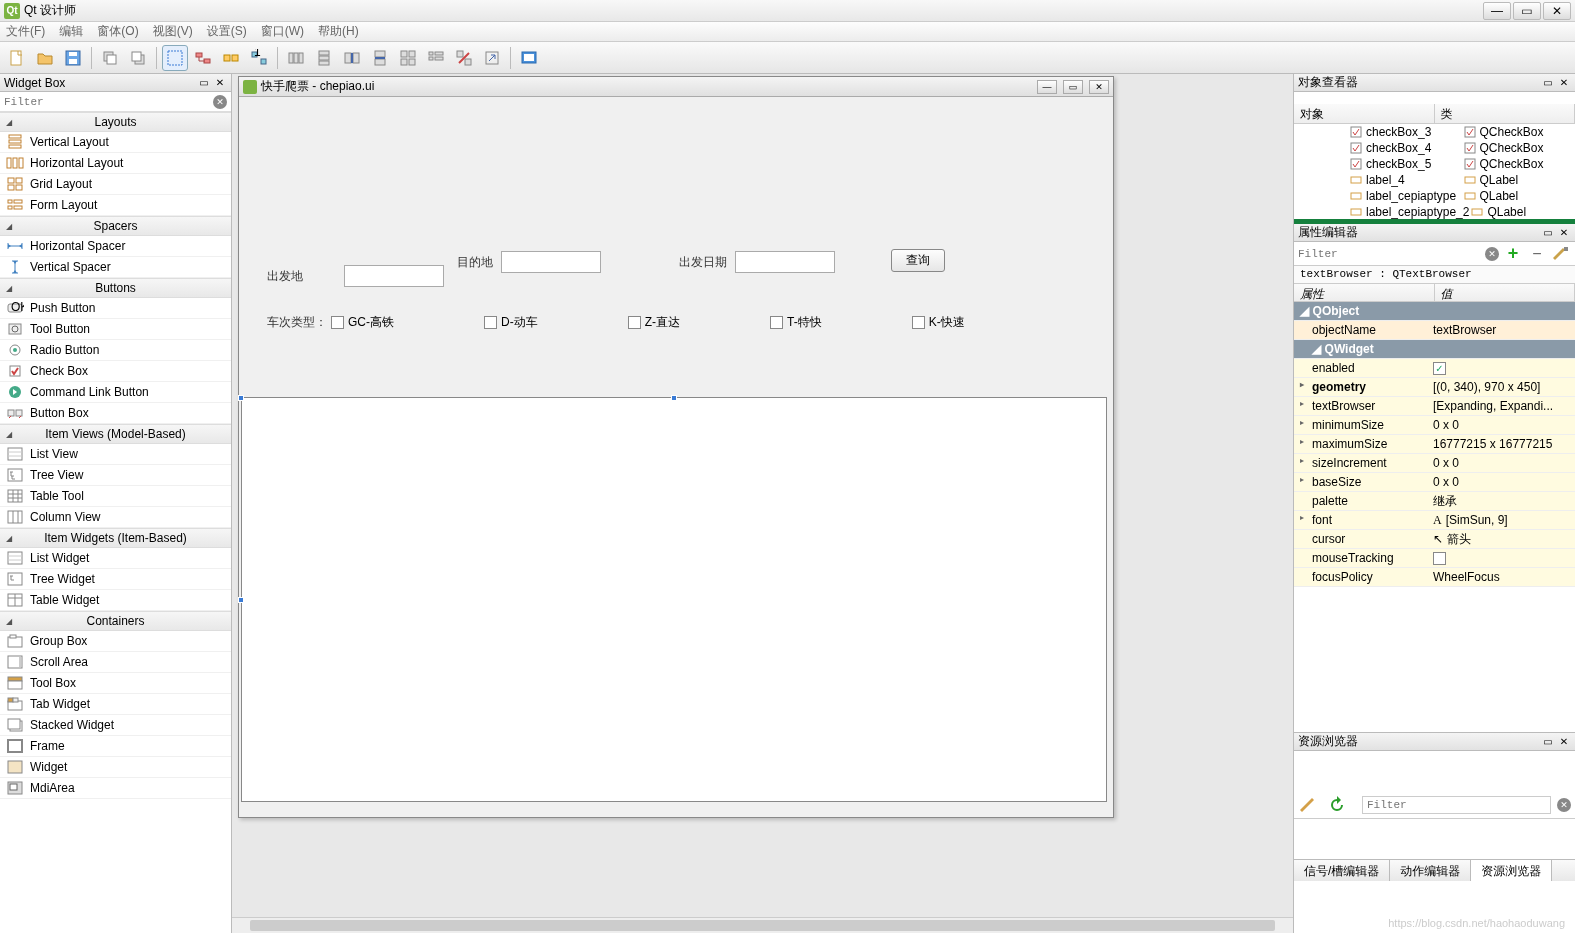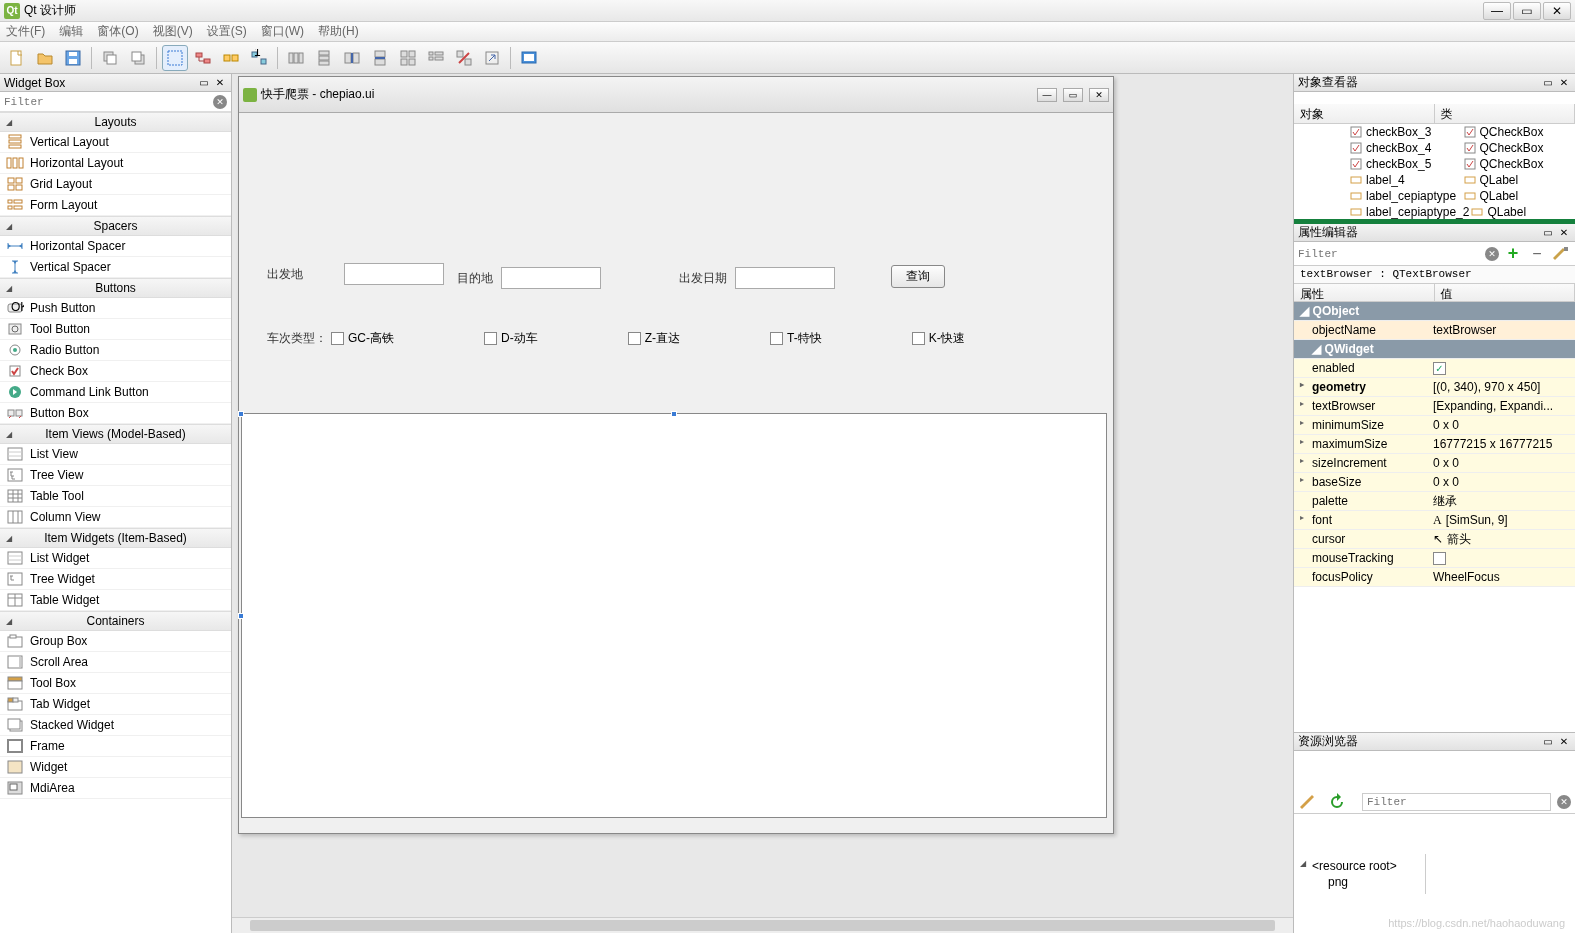--- a/index.html
+++ b/index.html
@@ -36,21 +36,21 @@
 .wb-list { flex: 1; overflow-y: auto; position: relative; }
 .wb-cat { height: 20px; background: linear-gradient(#f6f6f6,#e8e8e8); border-top: 1px solid #ddd; border-bottom: 1px solid #ddd; display: flex; align-items: center; justify-content: center; font-weight: normal; position: relative; }
 .wb-cat::before { content: "◢"; position: absolute; left: 6px; font-size: 8px; color: #555; }
 .wb-item { height: 21px; display: flex; align-items: center; padding-left: 6px; gap: 6px; cursor: grab; border-bottom: 1px solid #f0f0f0; }
 .wico { width: 18px; height: 16px; display: inline-flex; align-items: center; justify-content: center; }
 
 
 .center { flex: 1; background: #e8e8e8; position: relative; overflow: hidden; display: flex; flex-direction: column; }
 .design-mdi { flex: 1; position: relative; overflow: auto; }
 .design-window { position: absolute; left: 6px; top: 2px; width: 876px; background: #fff; border: 1px solid #888; box-shadow: 2px 2px 4px rgba(0,0,0,.2); }
-.dw-title { height: 36px; background: linear-gradient(#f4f4f4,#e0e0e0); border-bottom: 1px solid #aaa; display: flex; align-items: center; padding: 4px 4px; gap: 4px; }
+.dw-title { height: 20px; background: linear-gradient(#f4f4f4,#e0e0e0); border-bottom: 1px solid #aaa; display: flex; align-items: center; padding: 4px 4px; gap: 4px; }
 .dw-title .dicon { width: 14px; height: 14px; background: #7cb342; border-radius: 2px; }
 .dw-title .sp { flex: 1; }
 .dw-title .wb { width: 20px; height: 14px; border: 1px solid #aaa; background: linear-gradient(#fff,#ddd); margin-left: 2px; display: inline-flex; align-items: center; justify-content: center; font-size: 9px; cursor: pointer; }
 .form-canvas { height: 720px; background-image: radial-gradient(#ccc 0.5px, transparent 0.5px); background-size: 10px 10px; background-color: #f0f0f0; position: relative; }
 .form-row { position: absolute; display: flex; align-items: center; gap: 8px; }
 .flabel { color: #333; }
 .finput { width: 100px; height: 22px; border: 1px solid #aaa; background: #fff; }
 .fbutton { padding: 2px 14px; border: 1px solid #888; background: linear-gradient(#fdfdfd,#e6e6e6); border-radius: 3px; cursor: pointer; }
 .fcheck { display: inline-flex; align-items: center; gap: 4px; }
 .fcheck .box { width: 13px; height: 13px; border: 1px solid #888; background: #fff; }
@@ -71,21 +71,21 @@
 .obj-row .oname { flex: 1; padding-left: 56px; display: flex; align-items: center; gap: 4px; }
 .obj-row .oclass { flex: 1; display: flex; align-items: center; gap: 4px; padding-left: 2px; }
 .cico { width: 12px; height: 12px; display: inline-block; }
 
 
 .prop-panel { flex: 1; display: flex; flex-direction: column; border-bottom: 1px solid #bbb; min-height: 0; }
 .prop-filter { height: 24px; display: flex; align-items: center; padding: 0 4px; border-bottom: 1px solid #ccc; gap: 4px; }
 .prop-filter input { flex: 1; border: none; outline: none; font-family: "Courier New", monospace; font-size: 11px; color: #888; }
 .prop-filter .pf-btn { width: 20px; height: 20px; display: inline-flex; align-items: center; justify-content: center; cursor: pointer; }
 .prop-objline { height: 18px; padding: 2px 6px; font-family: "Courier New", monospace; font-size: 11px; border-bottom: 1px solid #ccc; background: #fafafa; }
-.prop-head { height: 18px; display: flex; border-bottom: 1px solid #ccc; background: linear-gradient(#fafafa,#eee); }
+.prop-head { height: 18px; display: flex; border-bottom: 1px solid #ccc; background: linear-gradient(#fafafa,#eee); font-style: italic; }
 .prop-head div { flex: 1; padding: 2px 6px; border-right: 1px solid #ccc; }
 .prop-list { flex: 1; overflow-y: auto; }
 .prow { height: 19px; display: flex; align-items: center; border-bottom: 1px solid #eee; }
 .prow.group { background: #8a9aa8; color: #fff; font-weight: bold; }
 .prow.yellow { background: #fffbe0; }
 .prow.orange { background: #fff0d8; }
 .prow .pname { width: 135px; padding-left: 18px; position: relative; }
 .prow .pname.exp::before { content: "▸"; position: absolute; left: 6px; font-size: 8px; color: #666; }
 .prow .pval { flex: 1; padding-left: 4px; display: flex; align-items: center; gap: 4px; text-align: center; }
 .chk { width: 13px; height: 13px; border: 1px solid #888; background: #fff; display: inline-flex; align-items: center; justify-content: center; font-size: 10px; color: #2a6; }
@@ -537,21 +537,21 @@
       <div class="design-window">
         <div class="dw-title">
           <span class="dicon"></span>
           <span>快手爬票 - chepiao.ui</span>
           <span class="sp"></span>
           <span class="wb">—</span>
           <span class="wb">▭</span>
           <span class="wb">✕</span>
         </div>
         <div class="form-canvas">
-          <div class="form-row" style="left:28px;top:150px;gap:41px;">
+          <div class="form-row" style="left:28px;top:168px;gap:41px;">
             <span class="flabel">出发地</span>
             <span class="finput"></span>
           </div>
           <div class="form-row" style="left:218px;top:154px;">
             <span class="flabel">目的地</span>
             <span class="finput"></span>
           </div>
           <div class="form-row" style="left:440px;top:154px;">
             <span class="flabel">出发日期</span>
             <span class="finput"></span>
@@ -824,27 +824,20 @@
             </svg>
           </span>
         <span class="rbtn">
             <svg width="18" height="18" viewBox="0 0 18 18">
               <path d="M9 3a6 6 0 1 0 6 6h-2a4 4 0 1 1-4-4v3l4-4-4-4z" fill="#2a9d2a"></path>
             </svg>
           </span>
         <input placeholder="Filter" style="">
         <span class="clear" style="width:14px;height:14px;background:#888;color:#fff;border-radius:50%;display:inline-flex;align-items:center;justify-content:center;font-size:9px">✕</span>
       </div>
-      <div class="res-body">
-        <div class="res-tree">
-          <div class="rnode root">&lt;resource root&gt;</div>
-          <div class="rnode child">png</div>
-        </div>
-        <div style="flex:1"></div>
-      </div>
       <div class="res-tabs">
         <span class="rtab">信号/槽编辑器</span>
         <span class="rtab">动作编辑器</span>
         <span class="rtab active">资源浏览器</span>
       </div>
     </div>
   </div>
 </div>
 
 <div class="watermark">https://blog.csdn.net/haohaoduwang</div>

